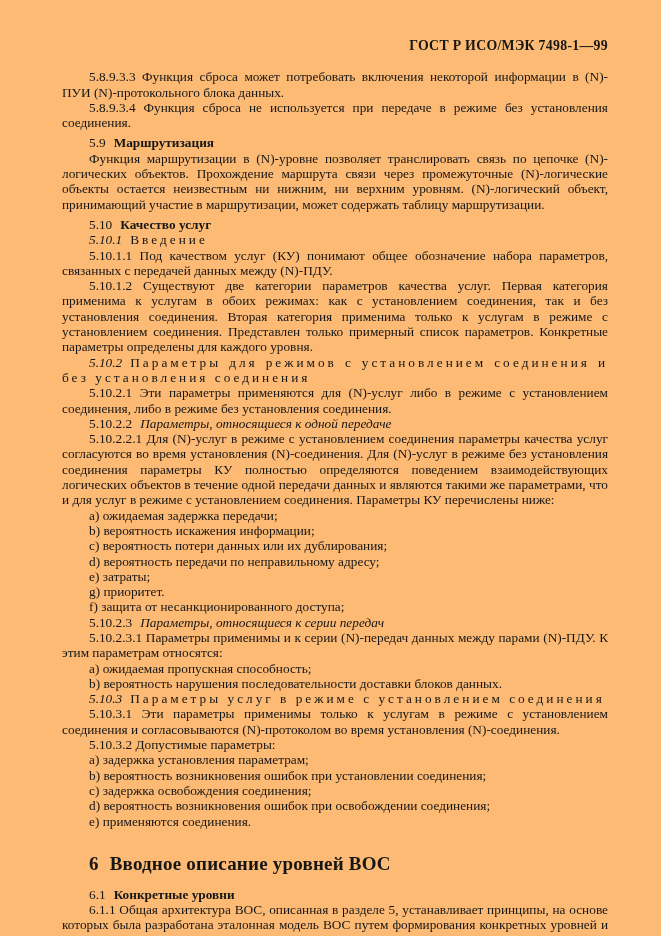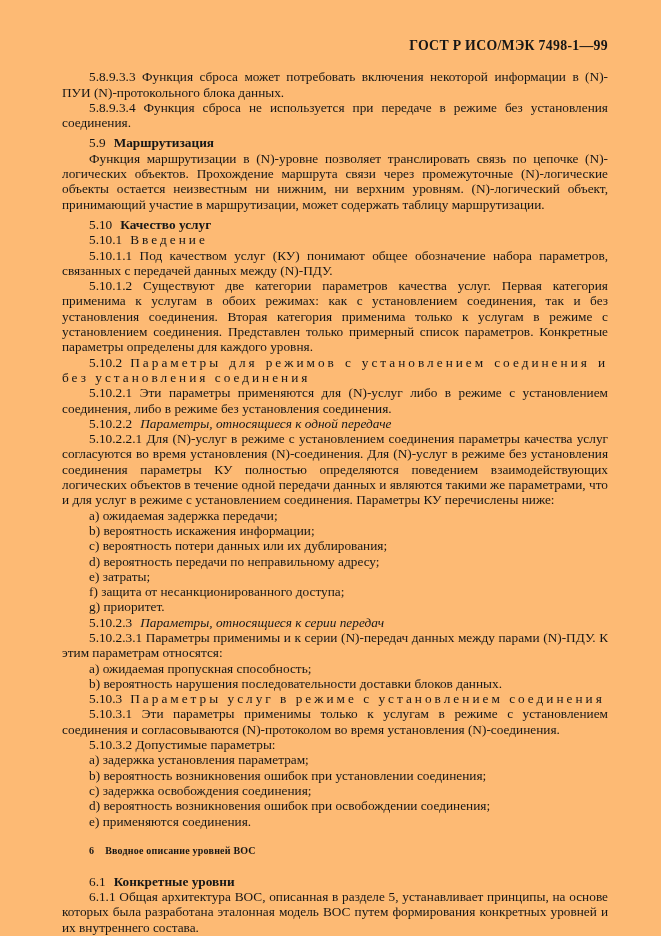--- a/index.html
+++ b/index.html
@@ -30,30 +30,30 @@
   }
   p.para, p.li, p.sec {
     margin: 0;
     text-indent: 27px;
     text-align: justify;
   }
   p.sec-bold { margin: 5px 0 0 0; text-indent: 27px; }
   p.sec-bold .num { font-weight: normal; margin-right: 8px; }
   p.sec-bold .ttl { font-weight: bold; }
   p.sec-spaced { margin: 0; text-indent: 27px; text-align: justify; }
-  p.sec-spaced .num { margin-right: 8px; }
+  p.sec-spaced .num { margin-right: 8px; font-style: italic; }
   p.sec-spaced .ttl { letter-spacing: 3px; }
   p.sec-italic { margin: 0; text-indent: 27px; }
   p.sec-italic .num { margin-right: 8px; }
   p.sec-italic .ttl { font-style: italic; }
   h1.chapter {
-    font-size: 10px;
+    font-size: 19px;
     line-height: 18px;
     font-weight: bold;
-    margin: 13px 0 14px 0;
+    margin: 26px 0 14px 0;
     text-indent: 27px;
     letter-spacing: 0.2px;
   }
   h1.chapter .num { margin-right: 11px; }
 </style>
 </head>
 <body>
 
 <div class="page">
   <div class="content">
@@ -76,22 +76,22 @@
     <p class="para">5.10.2.1 Эти параметры применяются для (N)-услуг либо в режиме с установлением соединения, либо в режиме без установления соединения.</p>
 
     <p class="sec-italic"><span class="num">5.10.2.2</span><span class="ttl">Параметры, относящиеся к одной передаче</span></p>
     <p class="para">5.10.2.2.1 Для (N)-услуг в режиме с установлением соединения параметры качества услуг согласуются во время установления (N)-соединения. Для (N)-услуг в режиме без установления соединения параметры КУ полностью определяются поведением взаимодействующих логических объектов в течение одной передачи данных и являются такими же параметрами, что и для услуг в режиме с установлением соединения. Параметры КУ перечислены ниже:</p>
 
     <p class="li">a) ожидаемая задержка передачи;</p>
     <p class="li">b) вероятность искажения информации;</p>
     <p class="li">c) вероятность потери данных или их дублирования;</p>
     <p class="li">d) вероятность передачи по неправильному адресу;</p>
     <p class="li">e) затраты;</p>
+    <p class="li">g) приоритет.</p>
     <p class="li">f) защита от несанкционированного доступа;</p>
-    <p class="li">g) приоритет.</p>
 
     <p class="sec-italic"><span class="num">5.10.2.3</span><span class="ttl">Параметры, относящиеся к серии передач</span></p>
     <p class="para">5.10.2.3.1 Параметры применимы и к серии (N)-передач данных между парами (N)-ПДУ. К этим параметрам относятся:</p>
 
     <p class="li">a) ожидаемая пропускная способность;</p>
     <p class="li">b) вероятность нарушения последовательности доставки блоков данных.</p>
 
     <p class="sec-spaced"><span class="num">5.10.3</span><span class="ttl">Параметры услуг в режиме с установлением соединения</span></p>
     <p class="para">5.10.3.1 Эти параметры применимы только к услугам в режиме с установлением соединения и согласовываются (N)-протоколом во время установления (N)-соединения.</p>
     <p class="para">5.10.3.2 Допустимые параметры:</p>

